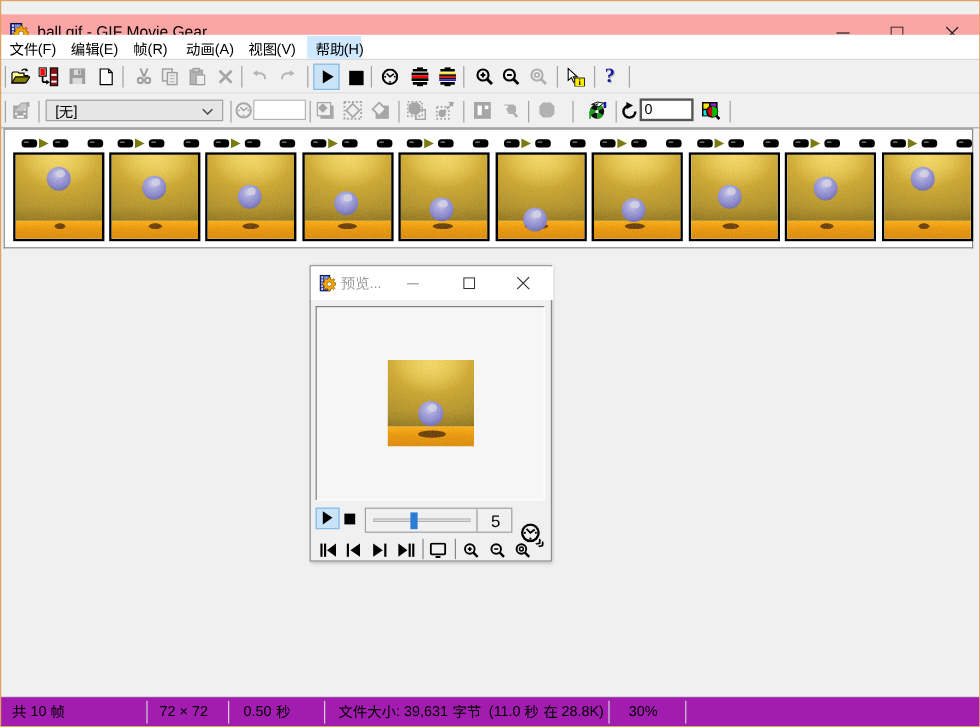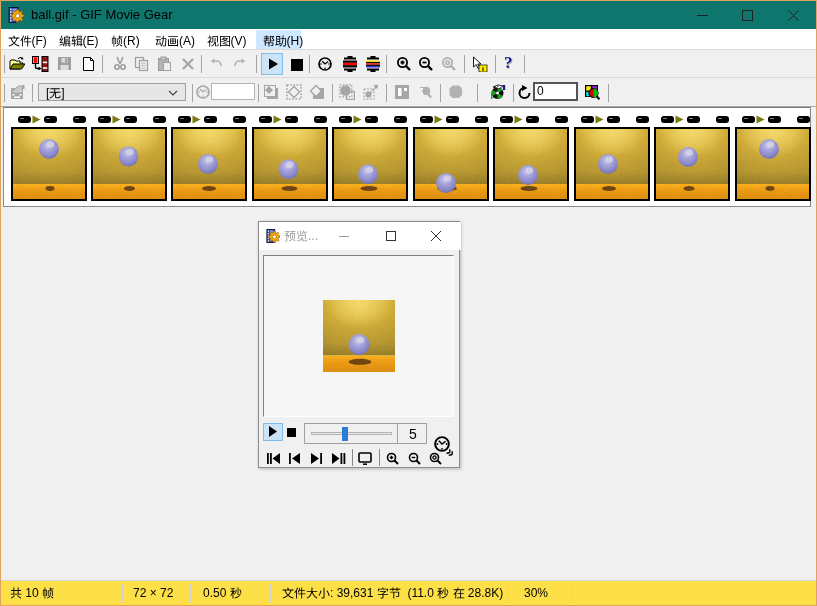--- a/index.html
+++ b/index.html
@@ -62,21 +62,21 @@
 <filter id="nzl" x="0" y="0" width="100%" height="100%">
 <feTurbulence type="fractalNoise" baseFrequency="0.9" numOctaves="2" seed="7" stitchTiles="stitch" result="t"></feTurbulence>
 <feColorMatrix in="t" type="matrix" values="0 0 0 0 1  0 0 0 0 0.88  0 0 0 0 0.45  0.9 0.9 0 0 -0.6"></feColorMatrix>
 </filter>
 <filter id="nzd" x="0" y="0" width="100%" height="100%">
 <feTurbulence type="fractalNoise" baseFrequency="0.9" numOctaves="2" seed="23" stitchTiles="stitch" result="t"></feTurbulence>
 <feColorMatrix in="t" type="matrix" values="0 0 0 0 0.25  0 0 0 0 0.2  0 0 0 0 0.05  0.9 0.9 0 0 -0.55"></feColorMatrix>
 </filter>
 </defs>
 </svg>
-<div style="position:absolute;left:0;top:0;width:817px;height:29px;background:#0f766e">
+<div style="position:absolute;left:0;top:12px;width:817px;height:29px;background:#fca5a5">
     <div style="position:absolute;left:8px;top:7px">
       <svg width="16" height="16" viewBox="0 0 16 16" style="display:block">
 <rect x="1" y="0.5" width="9" height="15" fill="#2a3ba8" stroke="#0a1040"></rect>
 <rect x="2" y="1.5" width="1.6" height="1.8" fill="#dfe6ff"></rect>
         <rect x="2" y="4.3" width="1.6" height="1.8" fill="#dfe6ff"></rect>
         <rect x="2" y="7.1" width="1.6" height="1.8" fill="#dfe6ff"></rect>
         <rect x="2" y="9.9" width="1.6" height="1.8" fill="#dfe6ff"></rect>
         <rect x="2" y="12.7" width="1.6" height="1.8" fill="#dfe6ff"></rect>
 <rect x="4.5" y="1.5" width="4.5" height="5.5" fill="#7f95e8"></rect>
         <rect x="4.5" y="8.5" width="4.5" height="5.5" fill="#6a80d8"></rect>
@@ -779,21 +779,21 @@
     <div style="position:absolute;left:169.5px;top:229.5px">
       <svg width="14" height="13" viewBox="0 0 14 13" style="display:block">
         <circle cx="5.5" cy="5.5" r="4" fill="none" stroke="#000" stroke-width="1.6"></circle>
         <path d="M8.5 8.5 L12 12" stroke="#000" stroke-width="2"></path>
         <circle cx="5.5" cy="5.5" r="1.6" fill="none" stroke="#000" stroke-width="1.3"></circle>
       </svg>
     </div>
     <div style="position:absolute;left:93px;top:227px;width:1px;height:17px;background:#888"></div>
     <div style="position:absolute;left:119.5px;top:227px;width:1px;height:17px;background:#888"></div>
   </div>
-<div style="position:absolute;left:0;top:580px;width:817px;height:26px;background:#fde047;border-top:1px solid #d7d7d7">
+<div style="position:absolute;left:0;top:580px;width:817px;height:26px;background:#a21caf;border-top:1px solid #d7d7d7">
     <div style="position:absolute;left:122px;top:3px;width:1px;height:19px;background:#cfcfcf"></div>
     <div style="position:absolute;left:190px;top:3px;width:1px;height:19px;background:#cfcfcf"></div>
     <div style="position:absolute;left:270px;top:3px;width:1px;height:19px;background:#cfcfcf"></div>
     <div style="position:absolute;left:507px;top:3px;width:1px;height:19px;background:#cfcfcf"></div>
     <div style="position:absolute;left:571px;top:3px;width:1px;height:19px;background:#cfcfcf"></div>
     <div class="mtxt" style="position:absolute;left:10px;top:5px"><svg class="cj" viewBox="0 0 1000 1000">
         <use href="#g14"></use>
       </svg><span>&nbsp;10&nbsp;</span><svg class="cj" viewBox="0 0 1000 1000">
         <use href="#g4"></use>
       </svg></div>

